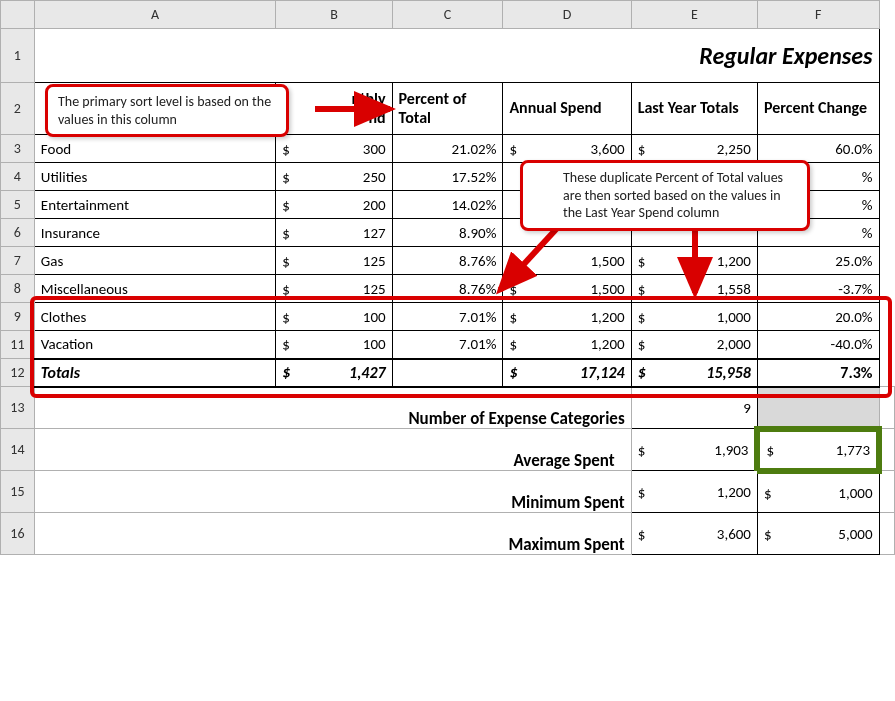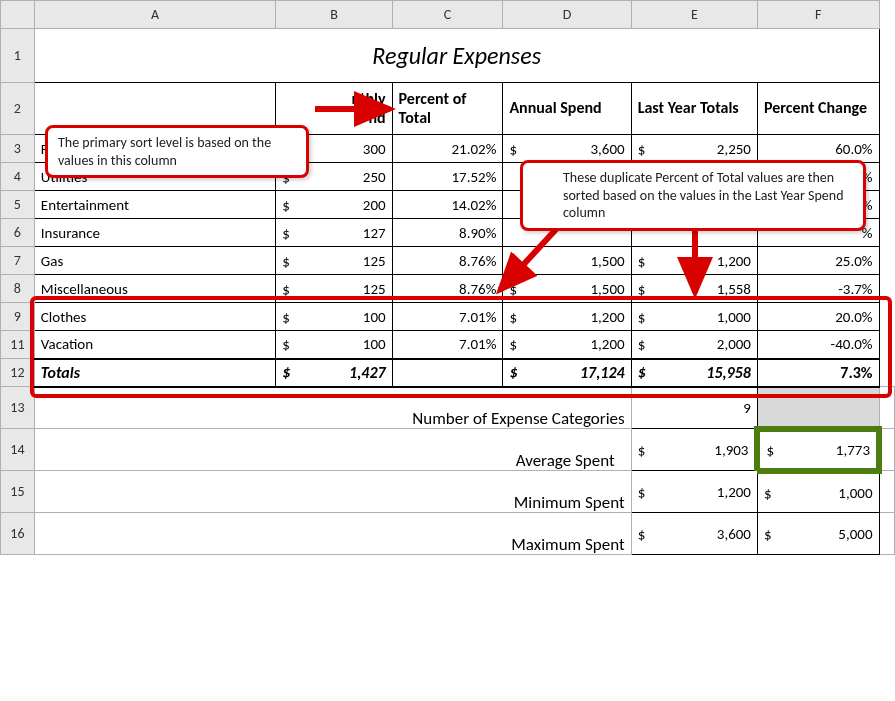--- a/index.html
+++ b/index.html
@@ -45,43 +45,43 @@
   col.cD  { width: 130px; }
   col.cE  { width: 128px; }
   col.cF  { width: 123px; }
 
   .r1  { height: 54px; }
   .r2  { height: 52px; }
   .r13, .r14, .r15, .r16 { height: 42px; }
 
   .title-cell {
     font-style: italic;
-    font-weight: 400;
+    font-weight: 700;
     font-size: 24px;
-    text-align: center;
+    text-align: right;
   }
   .col-label {
     font-weight: 700;
     font-size: 16px;
     line-height: 1.15;
     white-space: normal;
     vertical-align: middle;
   }
 
   .data-border td { border: 1px solid #000; }
 
   .num { text-align: right; }
   .money { position: relative; }
   .money::before { content: "$"; position: absolute; left: 6px; }
   .money-b { font-weight: 700; font-style: italic; }
   .money-b::before { font-weight: 700; font-style: italic; }
 
   .totals td { font-weight: 700; font-style: italic; font-size: 16px; }
 
-  .summary-label { text-align: right; font-weight: 400; font-size: 17px; padding-right: 4px; }
+  .summary-label { text-align: right; font-weight: 700; font-size: 17px; padding-right: 4px; }
   .shade { background: #d9d9d9 !important; }
 
   .nb-r { border-right: none !important; }
   .nb-l { border-left: none !important; }
   .nb-rl { border-left: none !important; border-right: none !important; }
 
   .heavy-top { border-top: 2px solid #000 !important; }
   .heavy-bot { border-bottom: 2px solid #000 !important; margin-top: 20px; }
 
   
@@ -275,32 +275,32 @@
             <span style="position:absolute;right:6px;white-space:nowrap">Maximum Spent</span>
           </td>
     <td class="num money" style="border:1px solid #000">3,600</td>
     <td class="num money" style="border:1px solid #000">5,000</td>
     <td></td>
   </tr>
 </tbody>
     </table>
 </div>
 
-<div class="callout" style="left:45px; top:84px; width:264px;margin-top:41px;">The primary sort level is based on the values in this column</div>
+<div class="callout" style="left:45px; top:84px; width:244px;">The primary sort level is based on the values in this column</div>
 
 <svg class="arrow-svg" style="left:315px; top:95px;" width="100" height="40">
   <defs>
       <marker id="ah1" markerWidth="8" markerHeight="8" refX="6" refY="3" orient="auto">
         <path d="M0,0 L7,3 L0,6 Z" fill="#d90000"></path>
       </marker>
     </defs>
   <line x1="0" y1="14" x2="75" y2="14" stroke="#d90000" stroke-width="6" marker-end="url(#ah1)"></line>
 </svg>
 
-<div class="callout" style="left:520px; top:160px; width:346px;padding-left:40px;">These duplicate Percent of Total values are then sorted based on the values in the Last Year Spend column</div>
+<div class="callout" style="left:520px; top:160px; width:290px;padding-left:40px;">These duplicate Percent of Total values are then sorted based on the values in the Last Year Spend column</div>
 
 <svg class="arrow-svg" style="left:500px; top:225px;" width="220" height="90">
   <defs>
       <marker id="ah2" markerWidth="8" markerHeight="8" refX="6" refY="3" orient="auto">
         <path d="M0,0 L7,3 L0,6 Z" fill="#d90000"></path>
       </marker>
     </defs>
   <line x1="60" y1="0" x2="0" y2="65" stroke="#d90000" stroke-width="6" marker-end="url(#ah2)"></line>
 </svg>
 

